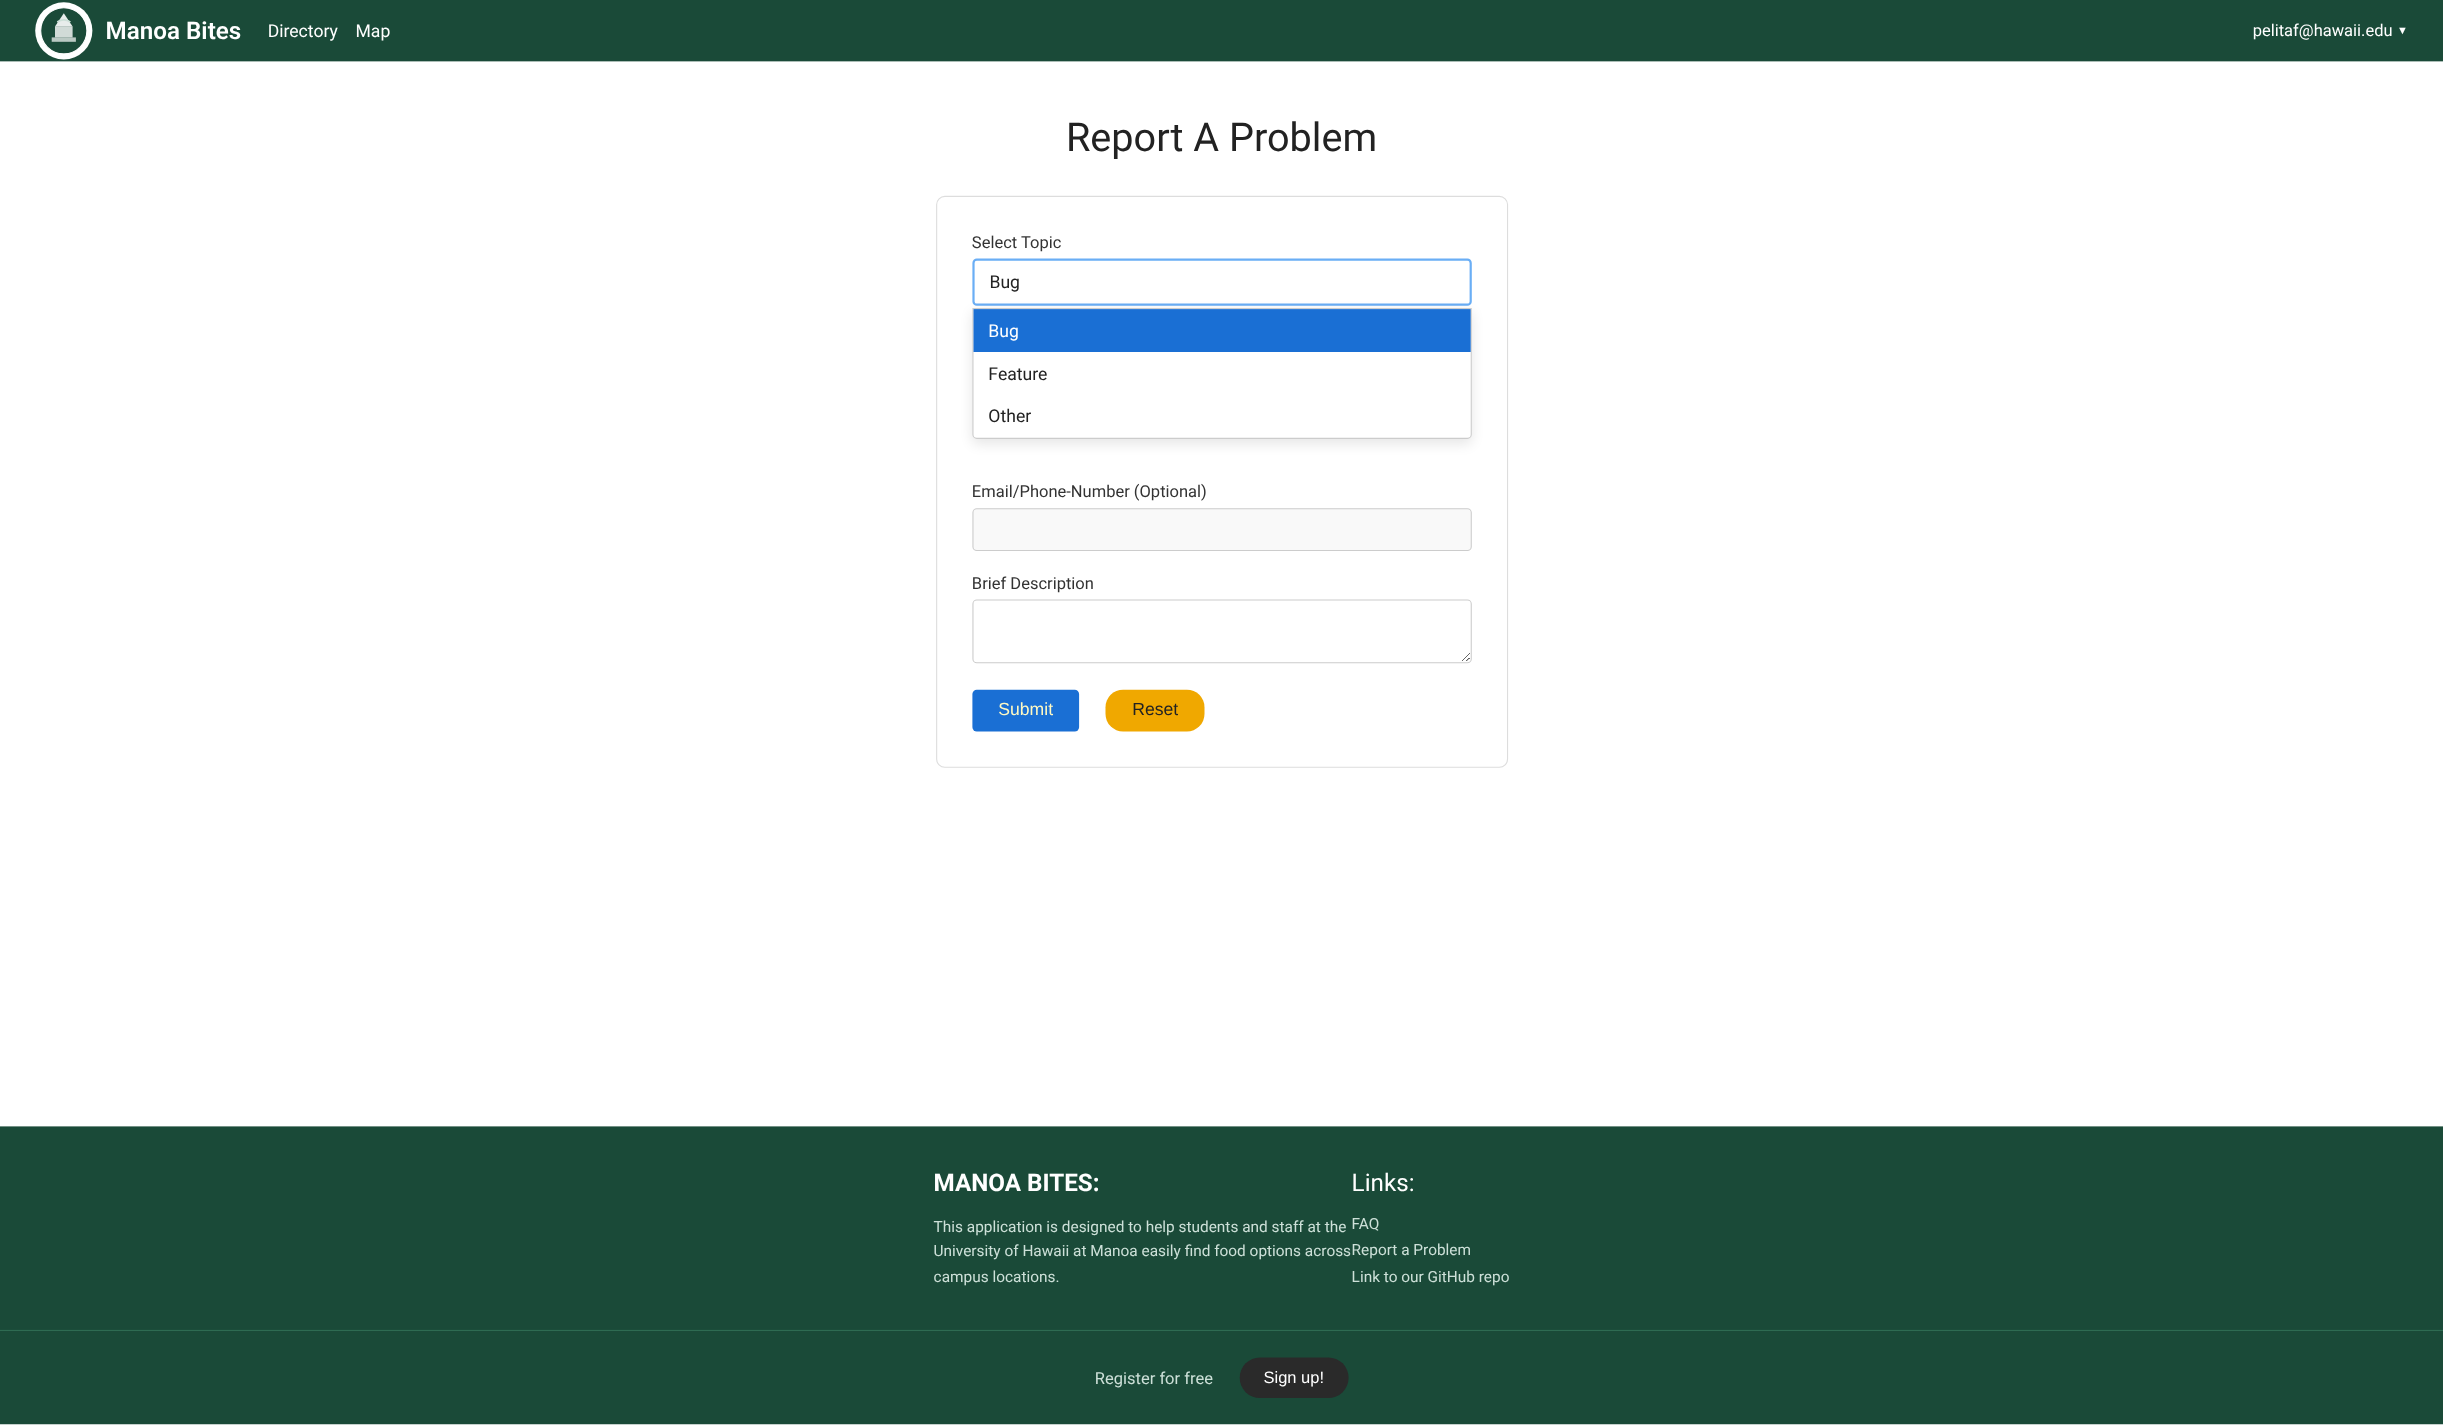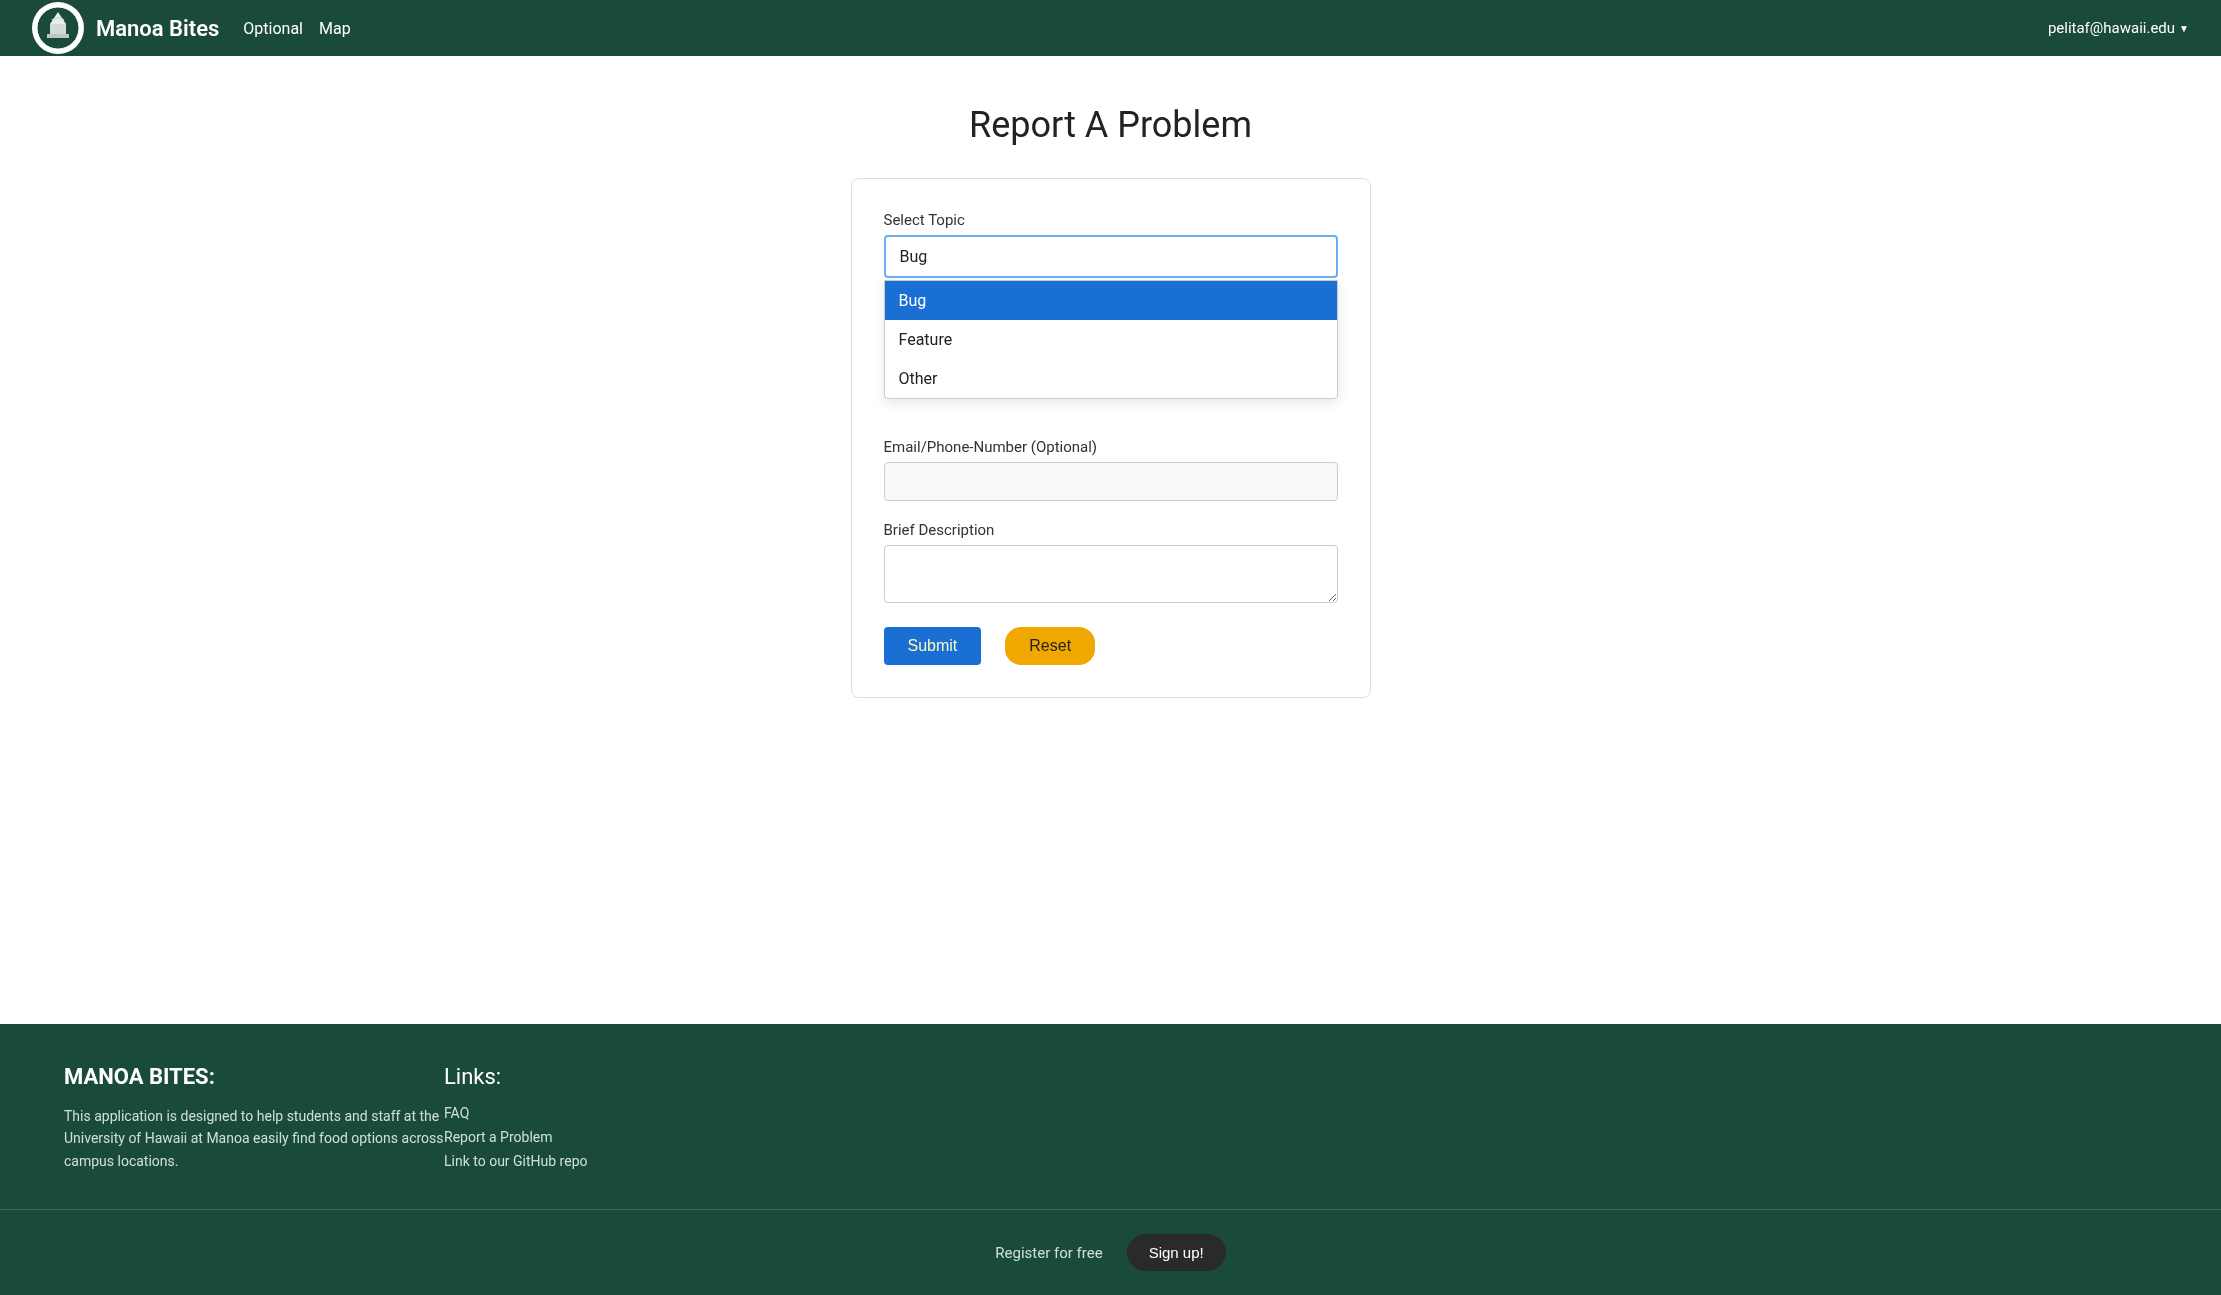--- a/index.html
+++ b/index.html
@@ -184,21 +184,21 @@
     }
 
     
     .footer {
       background-color: #1a4a38;
       color: #fff;
       padding: 40px 64px 0 64px;
     }
     .footer-top {
       display: flex;
-      justify-content: flex-start;
+      justify-content: center;
       padding-bottom: 32px;
     }
     .footer-about h3 {
       font-size: 22px;
       font-weight: 700;
       margin-bottom: 16px;
       color: #fff;
     }
     .footer-about p {
       font-size: 14px;
@@ -258,21 +258,21 @@
           <circle cx="22" cy="22" r="21" fill="#1a4a38" stroke="#fff" stroke-width="1"></circle>
           <polygon points="22,6 30,18 14,18" fill="#fff" opacity="0.9"></polygon>
           <rect x="14" y="18" width="16" height="10" fill="#fff" opacity="0.8"></rect>
           <rect x="11" y="28" width="22" height="4" fill="#fff" opacity="0.7"></rect>
           <path d="M16 14 Q22 10 28 14" stroke="#cde0d8" stroke-width="1.5" fill="none"></path>
         </svg>
       </div>
       <span class="navbar-brand">Manoa Bites</span>
     </div>
     <div class="navbar-links">
-      <a class="navbar-link">Optional</a>
+      <a class="navbar-link">Directory</a>
       <a class="navbar-link">Map</a>
     </div>
   </div>
   <div class="navbar-user">pelitaf@hawaii.edu</div>
 </nav>
 
 <main class="main-content">
   <h1 class="page-title">Report A Problem</h1>
 
   <div class="form-card">

